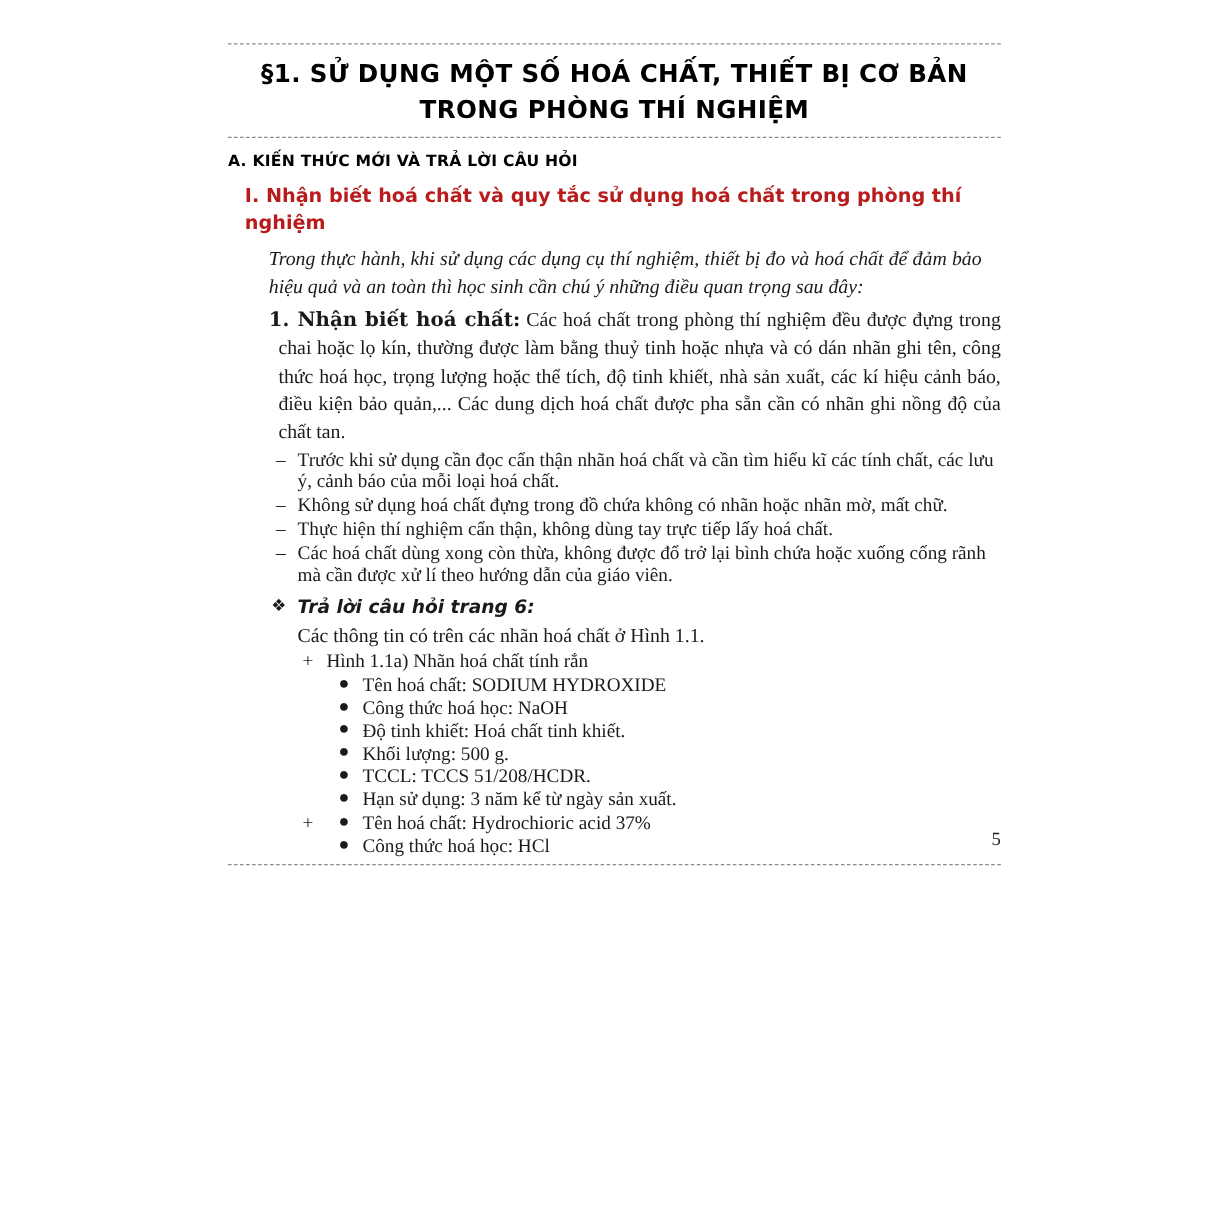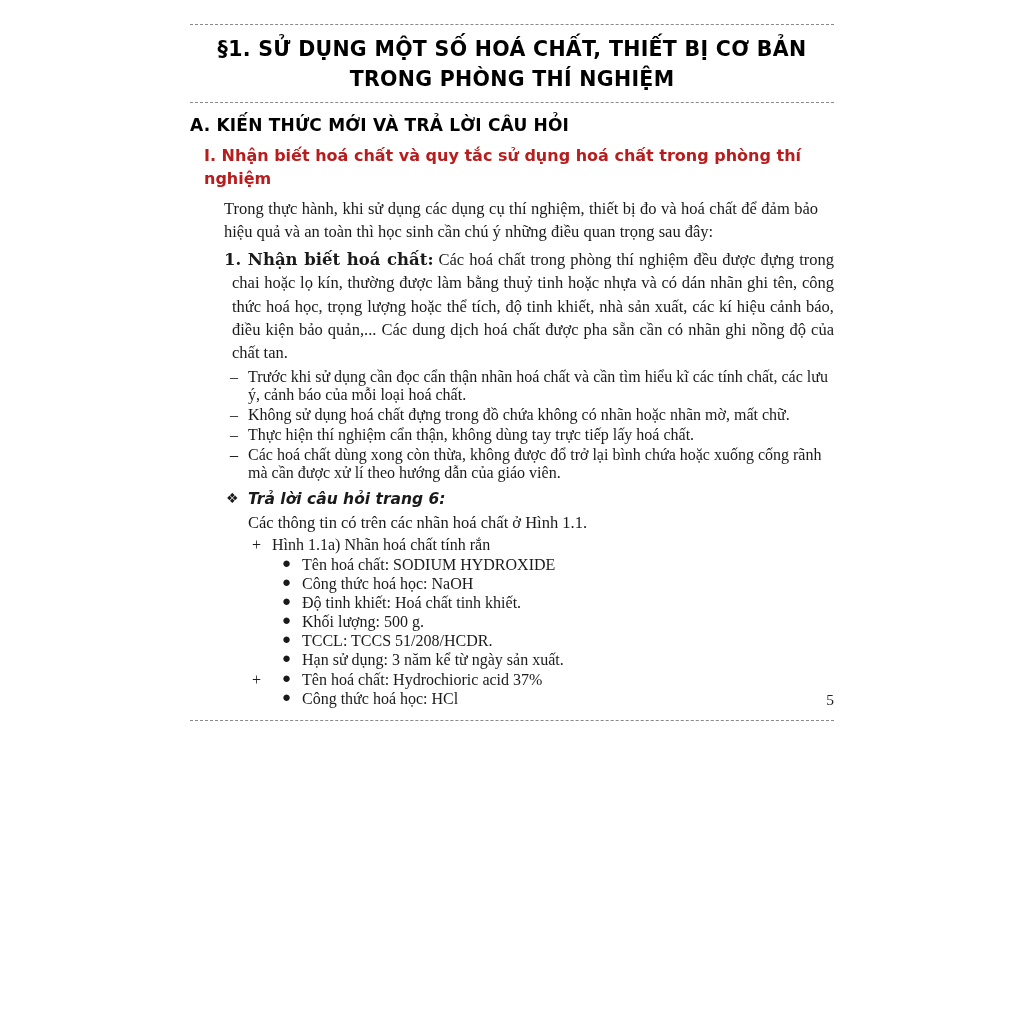--- a/index.html
+++ b/index.html
@@ -12,21 +12,21 @@
     background: #ffffff;
     font-family: "Liberation Serif", serif;
     color: #1a1a1a;
     overflow: hidden;
   }
   .page {
     position: relative;
     width: 1024px;
     height: 737px;
     box-sizing: border-box;
-    padding: 24px 190px 0 190px;
+    padding: 36px 190px 0 190px;
   }
   .rule {
     border: none;
     border-top: 1px dashed #8a8a8a;
     margin: 0 0 10px 0;
     height: 0;
   }
   .rule.bottom {
     position: absolute;
     left: 190px;
@@ -48,21 +48,21 @@
     display: block;
   }
   .title-underline {
     border: none;
     border-top: 1px dashed #8a8a8a;
     margin: 8px 0 12px 0;
   }
   h2.section-a {
     font-family: "DejaVu Sans", sans-serif;
     font-weight: bold;
-    font-size: 17px;
+    font-size: 13px;
     margin: 4px 0 10px 0;
     color: #000;
     letter-spacing: 0.2px;
   }
   h3.section-i {
     font-family: "DejaVu Sans", sans-serif;
     font-weight: bold;
     font-size: 16px;
     margin: 0 0 6px 0;
     padding-left: 14px;
@@ -70,20 +70,21 @@
     color: #b91c1c;
   }
   p, li, div.txt {
     font-size: 16.5px;
     line-height: 1.42;
     text-align: justify;
   }
   .indent1 {
     margin: 0 16px 4px 0;
     padding-left: 34px;
+    font-style: italic;
   }
   .num-head {
     margin: 2px 0 3px 0;
     padding-left: 42px;
     text-indent: -8px;
   }
   .num-head b {
     font-family: "DejaVu Serif", serif;
     font-weight: bold;
   }

